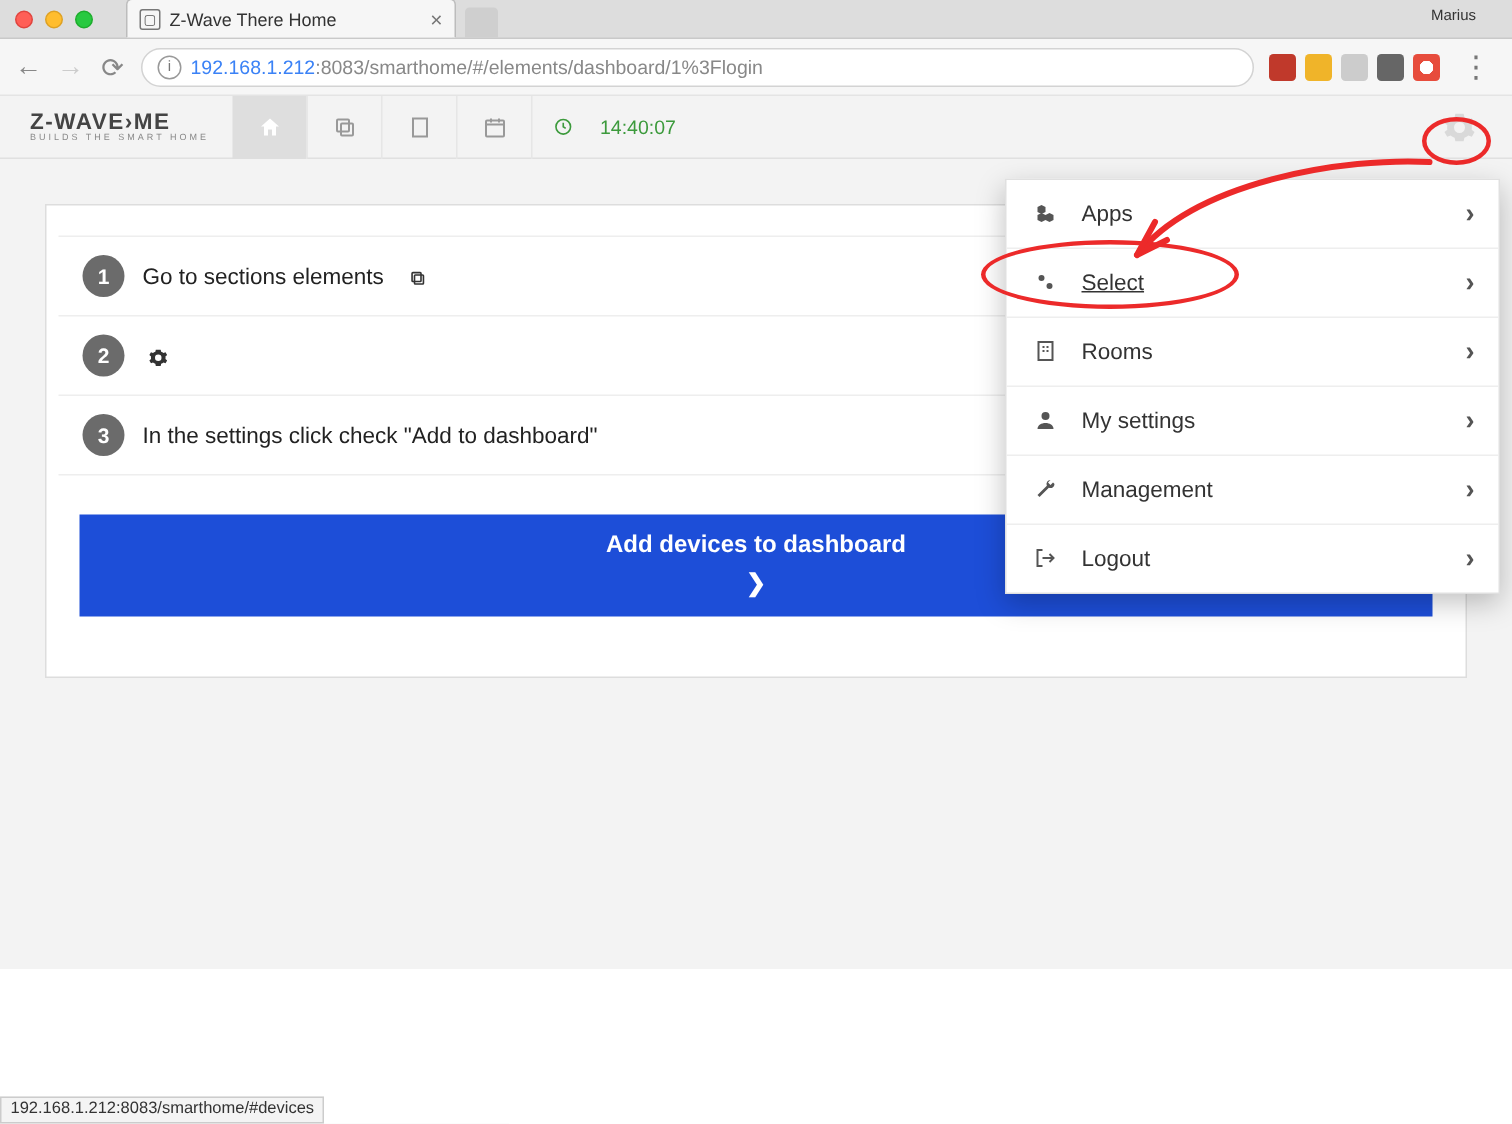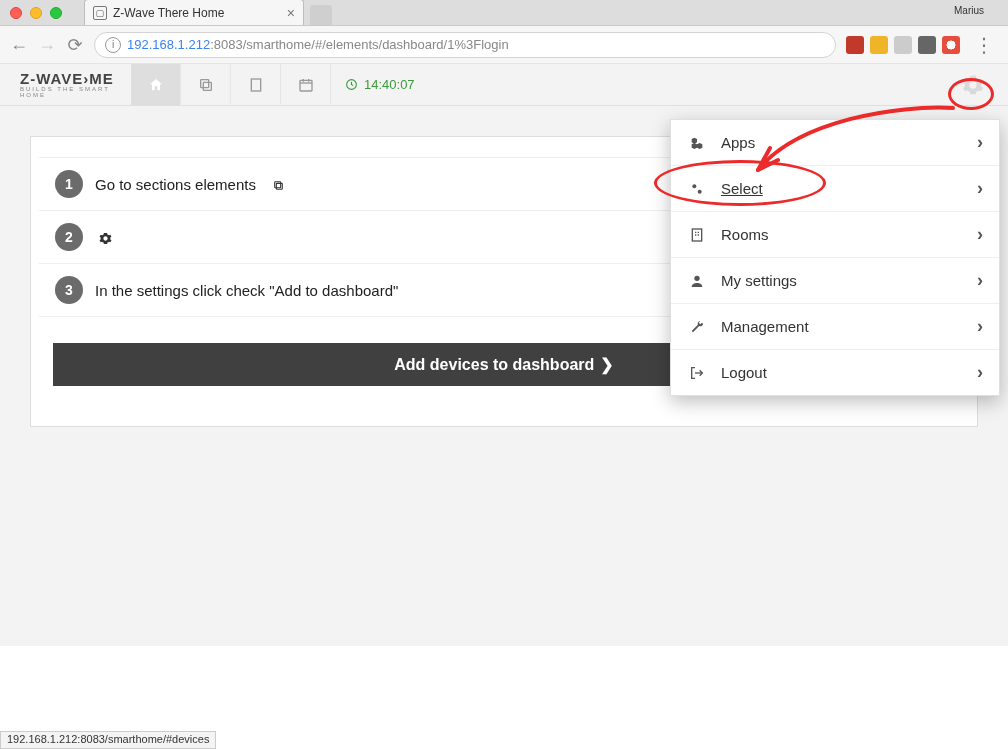--- a/index.html
+++ b/index.html
@@ -21,40 +21,40 @@
   .nav-icon { width:18px; text-align:center; color:#888; font-size:18px; user-select:none;}
   .addr-input { flex:1; height:26px; border:1px solid #d3d3d3; border-radius:13px; background:#fff; display:flex; align-items:center; padding:0 10px; font-size:13px; color:#333; gap:6px;}
   .addr-info { width:16px; height:16px; border:1px solid #999; border-radius:50%; display:flex; align-items:center; justify-content:center; font-size:10px; color:#777;}
   .addr-text .host { color:#3b82f6; }
   .addr-text .path { color:#888; }
   .ext-icons { display:flex; align-items:center; gap:6px; }
   .ext { width:18px; height:18px; border-radius:3px; }
   .kebab { font-size:20px; color:#777; padding:0 4px;}
   
   .app-header { height:42px; background:#f3f3f3; border-bottom:1px solid #e0e0e0; display:flex; align-items:center; }
-  .logo { width:131px; padding-left:20px; font-weight:700; font-size:15px; letter-spacing:1px; color:#444; line-height:1; }
+  .logo { width:155px; padding-left:20px; font-weight:700; font-size:15px; letter-spacing:1px; color:#444; line-height:1; }
   .logo small { display:block; font-size:6px; letter-spacing:2px; color:#888; font-weight:400;}
   .hnav { display:flex; height:100%; align-items:center; }
   .hnav .hitem { width:50px; height:42px; display:flex; align-items:center; justify-content:center; color:#999; font-size:16px; border-right:1px solid #e6e6e6;}
   .hitem.active { background:#dedede; color:#fff;}
-  .clock { display:flex; align-items:center; gap:6px; margin-left:14px; color:#3c9a3c; font-size:13px;}
+  .clock { display:flex; align-items:center; gap:18px; margin-left:14px; color:#3c9a3c; font-size:13px;}
   .gear-wrap { margin-left:auto; width:70px; height:42px; display:flex; align-items:center; justify-content:center; position:relative;}
   .gear-btn { width:22px; height:22px; color:#d9d9d9; }
   
   .anno-gear-circle { position:absolute; top:78px; right:14px; width:46px; height:32px; border:3px solid #ec2a2a; border-radius:50%; pointer-events:none;}
   
   .page-bg { background:#f3f3f3; padding:30px; min-height:540px; position:relative;}
   .card { background:#fff; border:1px solid #ddd; padding:20px 0 40px 0; position:relative;}
   .card h1 { font-size:22px; font-weight:700; color:#222; padding:8px 24px 20px 24px;}
   .steps { margin:0 8px;}
   .step { display:flex; align-items:center; gap:12px; padding:12px 16px; border-top:1px solid #eee; font-size:15px; color:#222;}
   .step:last-of-type { border-bottom:1px solid #eee;}
   .bullet { width:28px; height:28px; border-radius:50%; background:#6b6b6b; color:#fff; display:flex; align-items:center; justify-content:center; font-size:14px; font-weight:600;}
   .step .inline-ic { color:#333; margin-left:4px; font-size:13px;}
-  .add-btn { margin:26px 22px 0 22px; background:#404040; color:#fff; border-radius:0; text-align:center; padding:12px 0; font-size:16px; font-weight:600; display:flex; align-items:center; justify-content:center; gap:6px; cursor:pointer;}
+  .add-btn { margin:26px 22px 0 22px; background:#1d4ed8; color:#fff; border-radius:0; text-align:center; padding:12px 0; font-size:16px; font-weight:600; display:flex; align-items:center; justify-content:center; gap:6px; cursor:pointer;flex-direction:column;}
   
   .dropdown { position:absolute; top:119px; right:8px; width:330px; background:#fff; box-shadow:0 6px 18px rgba(0,0,0,.25); border:1px solid #e0e0e0; z-index:20;}
   .dd-item { display:flex; align-items:center; padding:12px 16px; border-bottom:1px solid #eee; font-size:15px; color:#333; gap:14px; cursor:pointer; position:relative;}
   .dd-item:last-child { border-bottom:none;}
   .dd-item .dd-ic { width:20px; text-align:center; color:#555; font-size:16px;}
   .dd-item .chev { margin-left:auto; color:#555; font-size:18px; font-weight:700;}
   .dd-item.hl .dd-label { text-decoration:underline; color:#333;}
   
   .anno-devices { position:absolute; top:160px; right:182px; width:172px; height:46px; border:3px solid #ec2a2a; border-radius:50%; pointer-events:none; z-index:30;}
   

